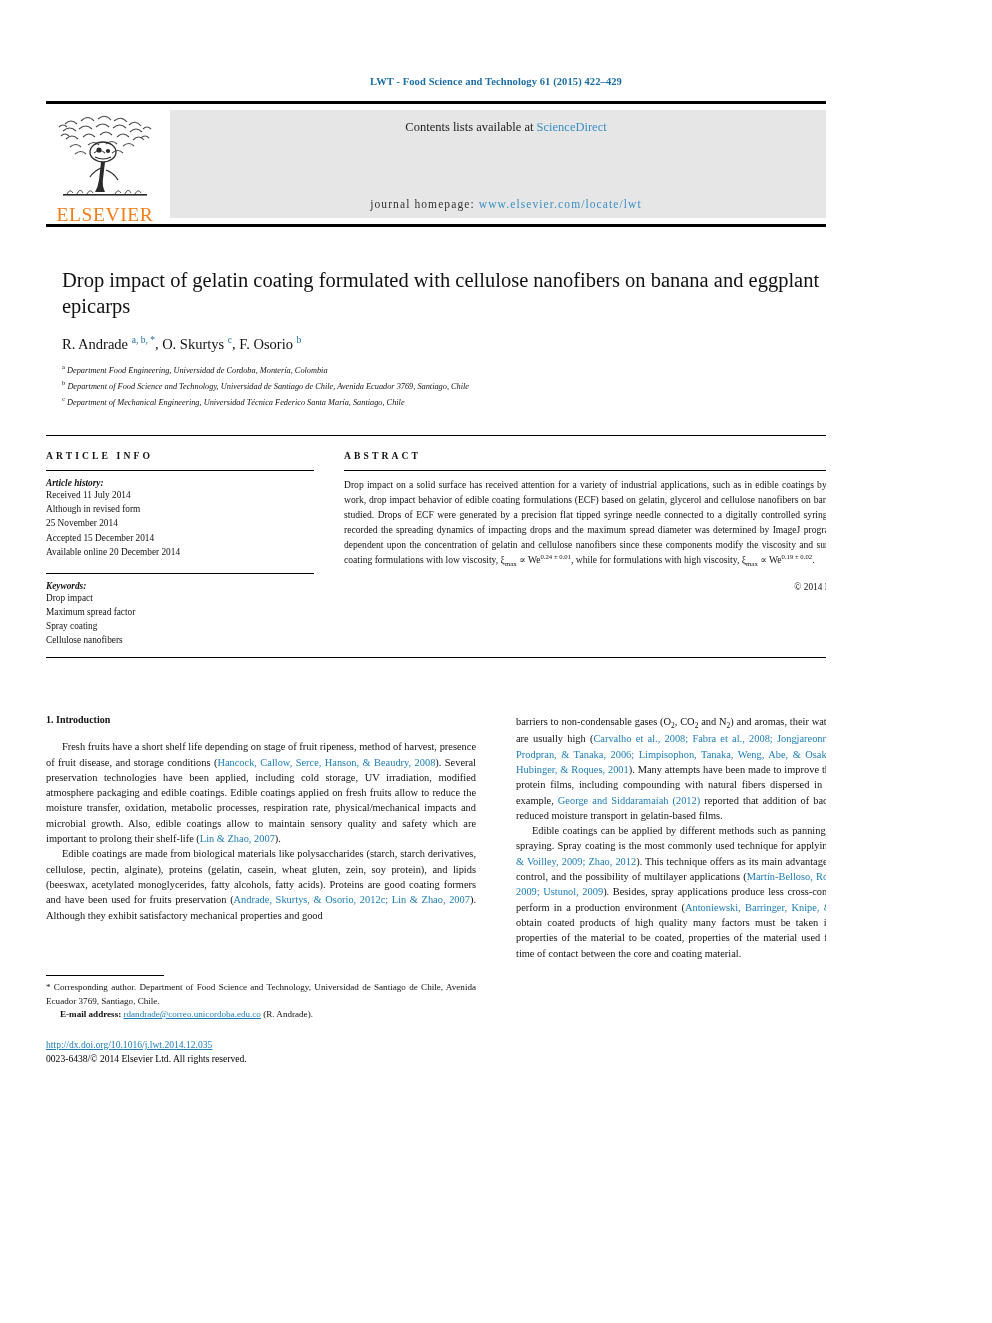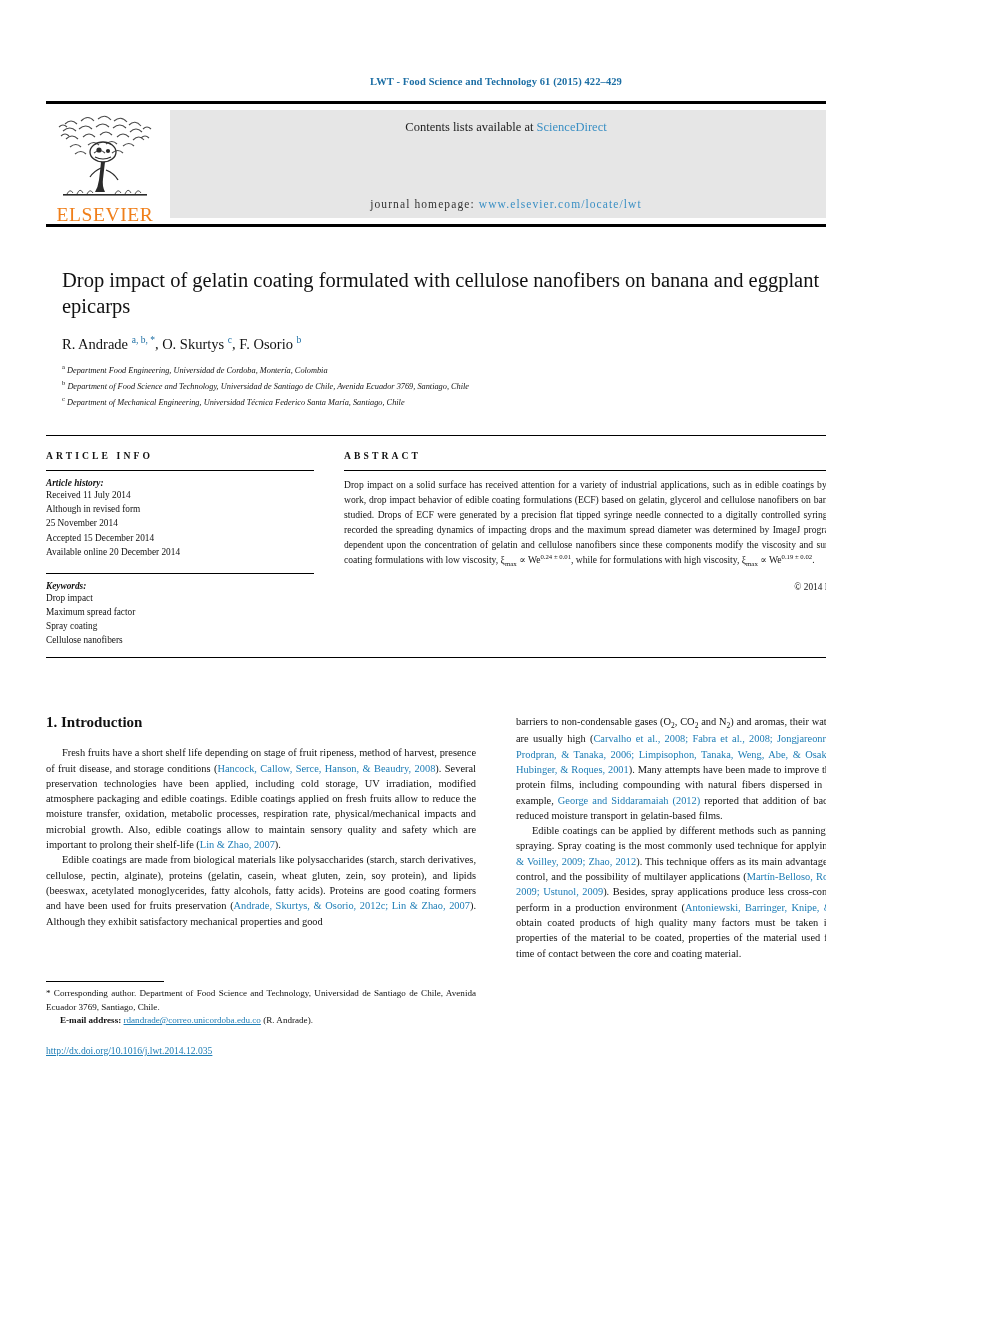--- a/index.html
+++ b/index.html
@@ -211,21 +211,21 @@
   .body-cols {
     margin-top: 56px;
     display: flex;
     column-gap: 40px;
   }
   .bcol {
     flex: 1 1 0;
     min-width: 0;
   }
   .sec-title {
-    font-size: 15px;
+    font-size: 10px;
     font-weight: bold;
     color: #111;
     margin: 0 0 14px 0;
   }
   .para {
     font-size: 10.4px;
     line-height: 1.47;
     text-align: justify;
     text-indent: 16px;
     margin: 0 0 0 0;
@@ -404,20 +404,21 @@
         <div class="footnote-wrap">
           <div class="foot-rule"></div>
           <div class="footnote">* Corresponding author. Department of Food Science and Technology, Universidad de Santiago de Chile, Avenida Ecuador 3769, Santiago, Chile.</div>
           <div class="footnote" style="text-indent:14px">
             <span class="em">E-mail address:</span>
             <a class="doi-link" href="#">rdandrade@correo.unicordoba.edu.co</a>
             <span>(R. Andrade).</span>
           </div>
           <div class="doi-block">
             <a class="doi-link" href="#">http://dx.doi.org/10.1016/j.lwt.2014.12.035</a>
+            <div>0023-6438/© 2014 Elsevier Ltd. All rights reserved.</div>
           </div>
         </div>
       </div>
 
       <div class="bcol">
         <p class="para" style="text-indent:0">barriers to non-condensable gases (O<sub>2</sub>, CO<sub>2</sub> and N<sub>2</sub>) and aromas, their water vapor permeability values are usually high (<span class="ref">Carvalho et al., 2008; Fabra et al., 2008; Jongjareonrak, Benjakul, Visessanguan, Prodpran, &amp; Tanaka, 2006; Limpisophon, Tanaka, Weng, Abe, &amp; Osako, 2009; Sobral, Menegalli, Hubinger, &amp; Roques, 2001</span>). Many attempts have been made to improve the permeability properties of protein films, including compounding with natural fibers dispersed in the biopolymer matrix. For example, <span class="ref">George and Siddaramaiah (2012)</span> reported that addition of bacterial cellulose nanocrystals reduced moisture transport in gelatin-based films.</p>
         <p class="para">Edible coatings can be applied by different methods such as panning, fluidized bed, dipping, and spraying. Spray coating is the most commonly used technique for applying food coatings (<span class="ref">Debeaufort &amp; Voilley, 2009; Zhao, 2012</span>). This technique offers as its main advantages uniform coating, thickness control, and the possibility of multilayer applications (<span class="ref">Martín-Belloso, Rojas-Grau, &amp; Soliva-Fortuny, 2009; Ustunol, 2009</span>). Besides, spray applications produce less cross-contamination and are easier to perform in a production environment (<span class="ref">Antoniewski, Barringer, Knipe, &amp; Zerby, 2007</span>). In order to obtain coated products of high quality many factors must be taken into account. These include properties of the material to be coated, properties of the material used for coating, temperature and time of contact between the core and coating material.</p>
       </div>
     </div>
 

